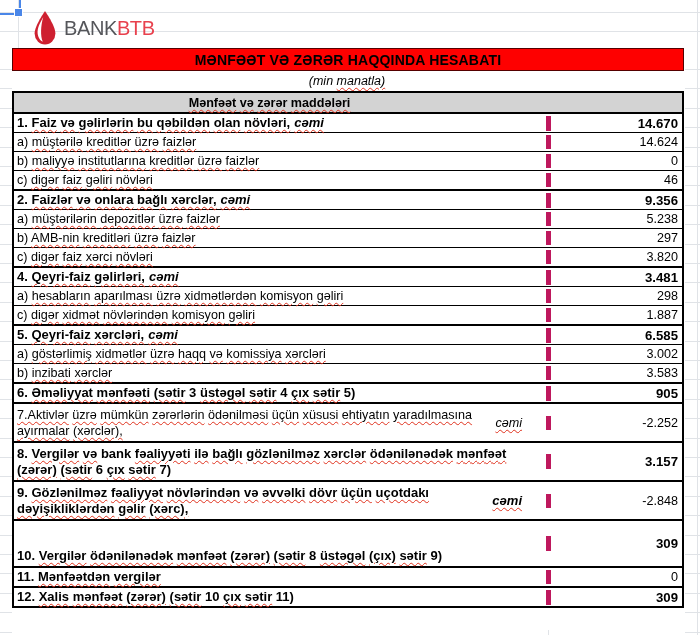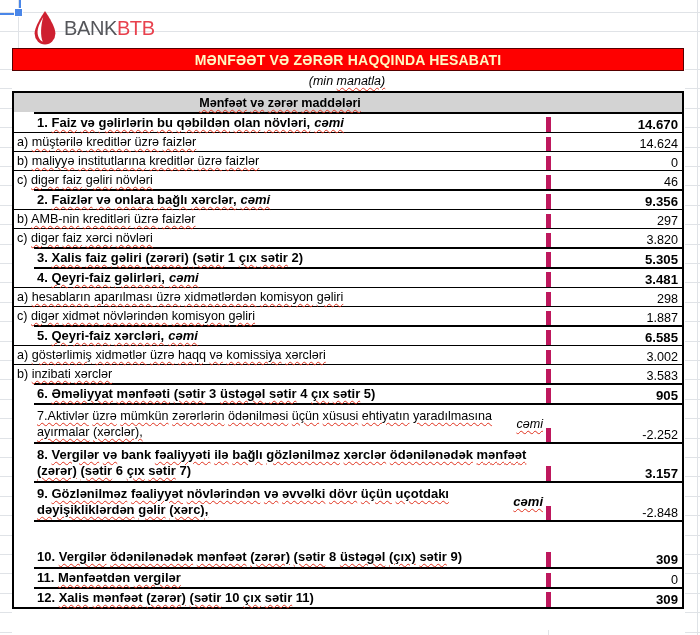--- a/index.html
+++ b/index.html
@@ -19,30 +19,30 @@
   
   .logo{position:absolute; left:32px; top:9px; display:flex; align-items:center; gap:6px;}
   .logo svg{display:block;}
   .logo-text{font-size:20px; letter-spacing:-0.4px; line-height:1;}
   .logo-bank{color:var(--bank_gray,#55565a);}
   .logo-btb{color:var(--btb_red,#e8414d);}
   
   .banner{position:absolute; left:12px; top:48px; width:670px; height:21px;
     background:var(--banner_red,#fe0000); border:1px solid #550000;
     display:flex; align-items:center; justify-content:center;}
-  .banner span{font-weight:bold; font-size:14px; color:#fef9c3; letter-spacing:0.2px;}
+  .banner span{font-weight:bold; font-size:14px; color:#000000; letter-spacing:0.2px;}
   
   .unit-note{position:absolute; left:12px; top:72px; width:670px; height:18px;
     text-align:center; font-style:italic; font-size:12.5px; line-height:18px;}
   
   .pl-table{position:absolute; left:12px; top:91px; width:672px;
     border:2px solid #000; box-sizing:border-box; background:#fff;}
-  .row{display:flex; align-items:flex-end; border-top:1px solid #000;}
+  .row{display:flex; align-items:center; border-top:1px solid #000;gap:21px;}
   .row:first-child{border-top:none;}
-  .row.section{border-top:2px solid #000;margin-left:20px;}
+  .row.section{border-top:2px solid #000;}
   .header-row{background:var(--header_gray,#d3d3d3); border-top:none;}
   .cell-label{flex:1 1 auto; display:flex; align-items:center; min-height:18px;
     padding:0 3px; font-size:12.6px; line-height:16px; box-sizing:border-box;}
   .cell-value{flex:0 0 136px; display:flex; align-items:center; justify-content:flex-end;
     border-left:5px solid #be185d; padding:0 4px; font-size:12.6px; box-sizing:border-box;}
   .header-row .cell-label{justify-content:center; font-weight:bold; min-height:19px;}
   .row.bold .cell-label{font-weight:bold; font-size:13px;}
   .row.bold .cell-value{font-weight:bold; font-size:13.2px;}
   .row .cell-value.normal-weight{font-weight:normal; font-size:12.6px;}
   .row.tall2 .cell-label{min-height:37px;}
@@ -133,40 +133,40 @@
     <div class="cell-label">
             <span class="spell label-text"><span>2.</span> <span class="sq">Faizlər</span> <span class="sq">və</span> <span class="sq">onlara</span> <span class="sq">bağlı</span> <span class="sq">xərclər,</span></span>
             <span class="suffix spell"><span class="sq">cəmi</span></span>
           </div>
     <div class="cell-value">
             <span class="value-text">9.356</span>
           </div>
   </div>
         <div class="row">
     <div class="cell-label">
+            <span class="spell label-text"><span>a)</span> <span class="sq">müştərilərin</span> <span class="sq">depozitlər</span> <span class="sq">üzrə</span> <span class="sq">faizlər</span></span>
+          </div>
+    <div class="cell-value">
+            <span class="value-text">5.238</span>
+          </div>
+  </div>
+        <div class="row">
+    <div class="cell-label">
             <span class="spell label-text"><span>b)</span> <span class="sq">AMB-nin</span> <span class="sq">kreditləri</span> <span class="sq">üzrə</span> <span class="sq">faizlər</span></span>
           </div>
     <div class="cell-value">
             <span class="value-text">297</span>
           </div>
   </div>
         <div class="row">
     <div class="cell-label">
             <span class="spell label-text"><span>c)</span> <span class="sq">digər</span> <span class="sq">faiz</span> <span class="sq">xərci</span> <span class="sq">növləri</span></span>
           </div>
     <div class="cell-value">
             <span class="value-text">3.820</span>
-          </div>
-  </div>
-        <div class="row section bold">
-    <div class="cell-label">
-            <span class="spell label-text"><span>3.</span> <span class="sq">Xalis</span> <span class="sq">faiz</span> <span class="sq">gəliri</span> <span class="sq">(zərəri)</span> <span class="sq">(sətir</span> <span>1</span> <span class="sq">çıx</span> <span class="sq">sətir</span> <span>2)</span></span>
-          </div>
-    <div class="cell-value">
-            <span class="value-text">5.305</span>
           </div>
   </div>
         <div class="row section bold">
     <div class="cell-label">
             <span class="spell label-text"><span>4.</span> <span class="sq">Qeyri-faiz</span> <span class="sq">gəlirləri,</span></span>
             <span class="suffix spell"><span class="sq">cəmi</span></span>
           </div>
     <div class="cell-value">
             <span class="value-text">3.481</span>
           </div>

